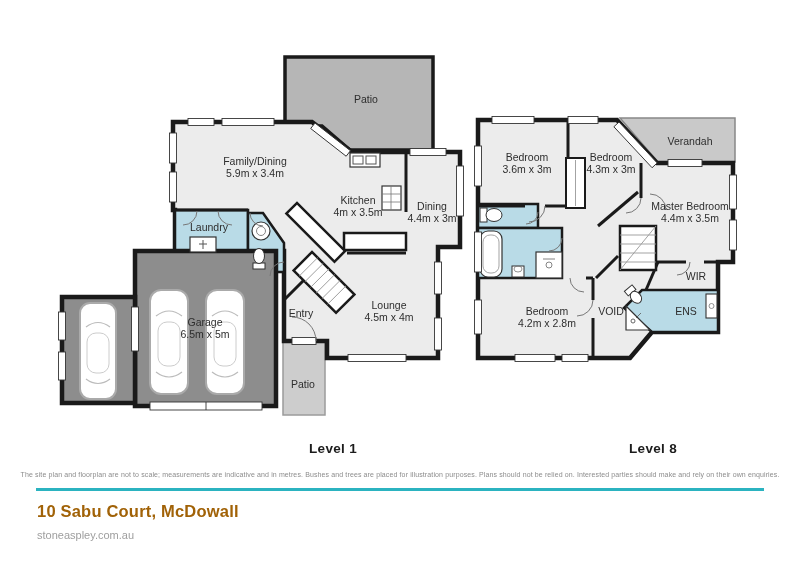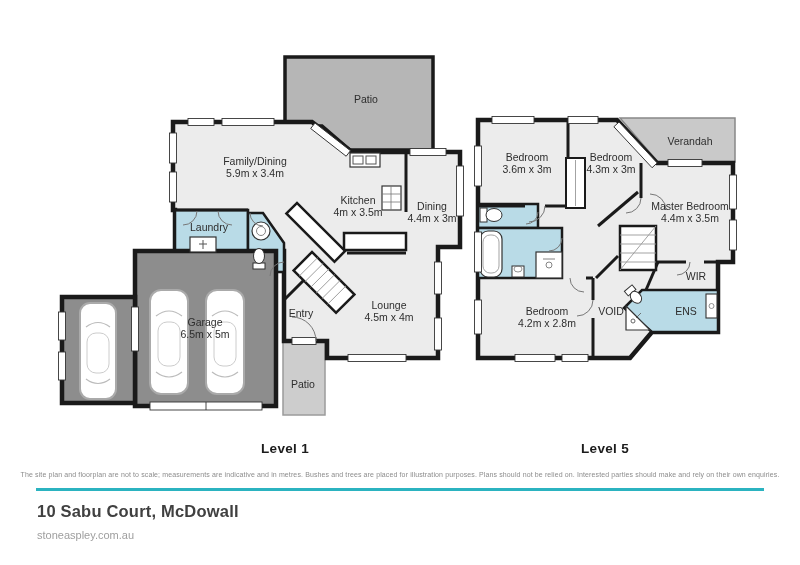--- a/index.html
+++ b/index.html
@@ -2,26 +2,26 @@
 <html><head>
 <meta charset="utf-8">
 <style>
   html,body{margin:0;padding:0;background:#fff;}
   .canvas{position:relative;width:800px;height:565px;background:#ffffff;
           font-family:"Liberation Sans",sans-serif;overflow:hidden;text-decoration:underline;}
   .plans{position:absolute;top:0;left:0;}
   svg text{font-family:"Liberation Sans",sans-serif;font-size:10.5px;fill:#2e2e2e;}
   svg text.dim{font-size:10.5px;}
   .level-label{position:absolute;transform:translateX(-50%);font-weight:bold;
-               font-size:13.5px;color:#1c1c1c;letter-spacing:.3px;}
+               font-size:13.5px;color:#1c1c1c;letter-spacing:.3px;margin-left:48px;}
   .disclaimer{position:absolute;top:471px;left:0;width:100%;text-align:center;
               font-size:7px;color:#8c8c8c;letter-spacing:.12px;}
   .divider{position:absolute;top:488px;left:36px;width:728px;height:2.5px;background:#2bb3c0;}
   .address{position:absolute;top:502px;left:37px;font-size:16.5px;font-weight:bold;
-           color:#404040;letter-spacing:.2px;}
+           color:#a16207;letter-spacing:.2px;}
   .website{position:absolute;top:529px;left:37px;font-size:11px;color:#9e9e9e;}
 </style>
 </head>
 <body>
 
 <div class="canvas">
 
 <svg class="plans" width="800" height="460" viewBox="0 0 800 460">
 
   <g>
@@ -265,21 +265,21 @@
       <text x="547" y="315">Bedroom</text>
       <text x="547" y="327" class="dim">4.2m x 2.8m</text>
       <text x="611" y="315">VOID</text>
       <text x="696" y="280">WIR</text>
       <text x="686" y="315">ENS</text>
     </g>
   </g>
 </svg>
 
 <div class="level-label" style="left:285px;top:441px;">Level 1</div>
-<div class="level-label" style="left:605px;top:441px;">Level 5</div>
+<div class="level-label" style="left:605px;top:441px;">Level 8</div>
 
 <div class="disclaimer">The site plan and floorplan are not to scale; measurements are indicative and in metres. Bushes and trees are placed for illustration purposes. Plans should not be relied on. Interested parties should make and rely on their own enquiries.</div>
 
 <div class="divider"></div>
 
 <div class="address">10 Sabu Court, McDowall</div>
 
 <div class="website">stoneaspley.com.au</div>
 
 </div>

